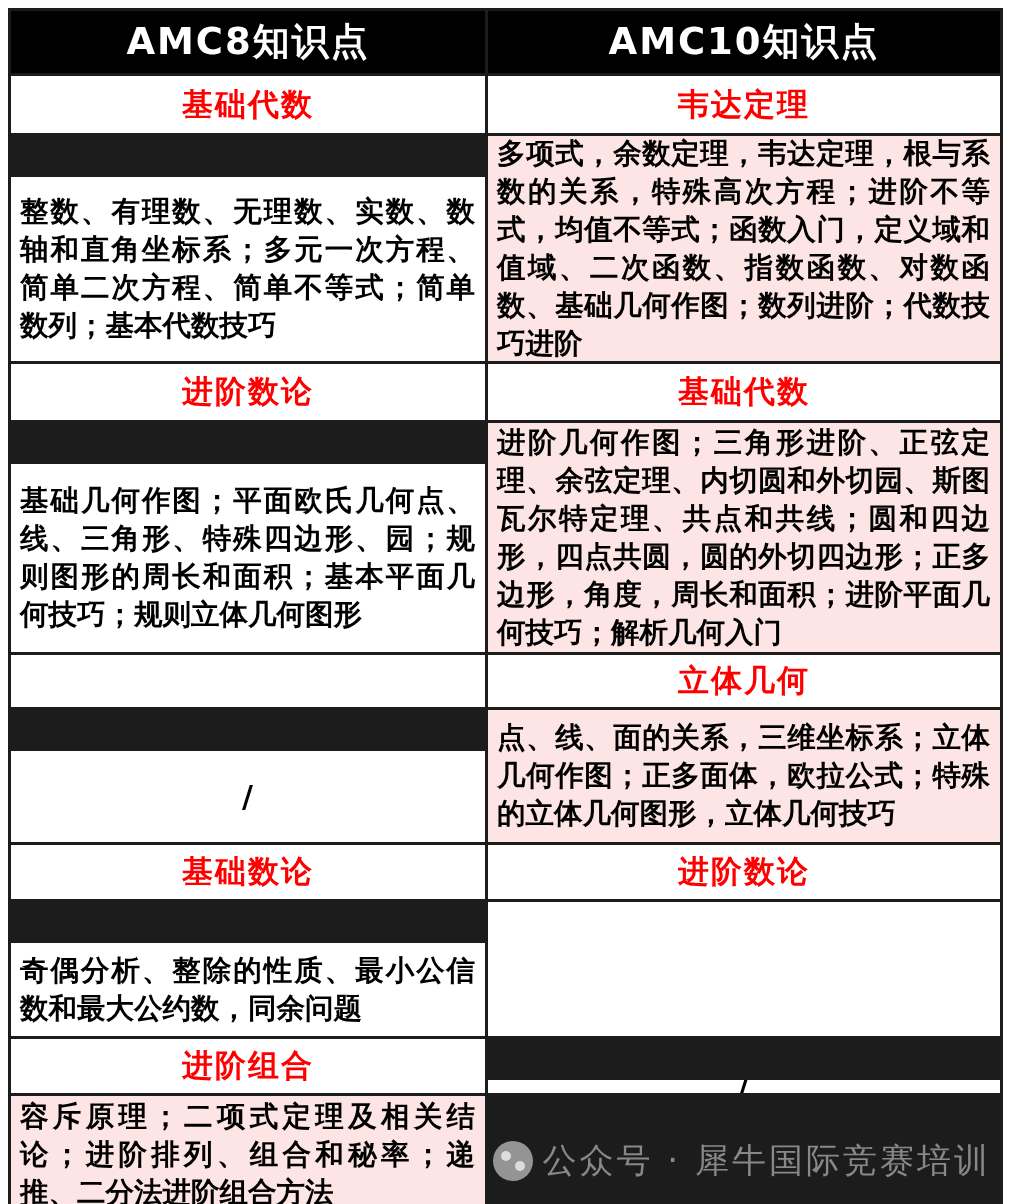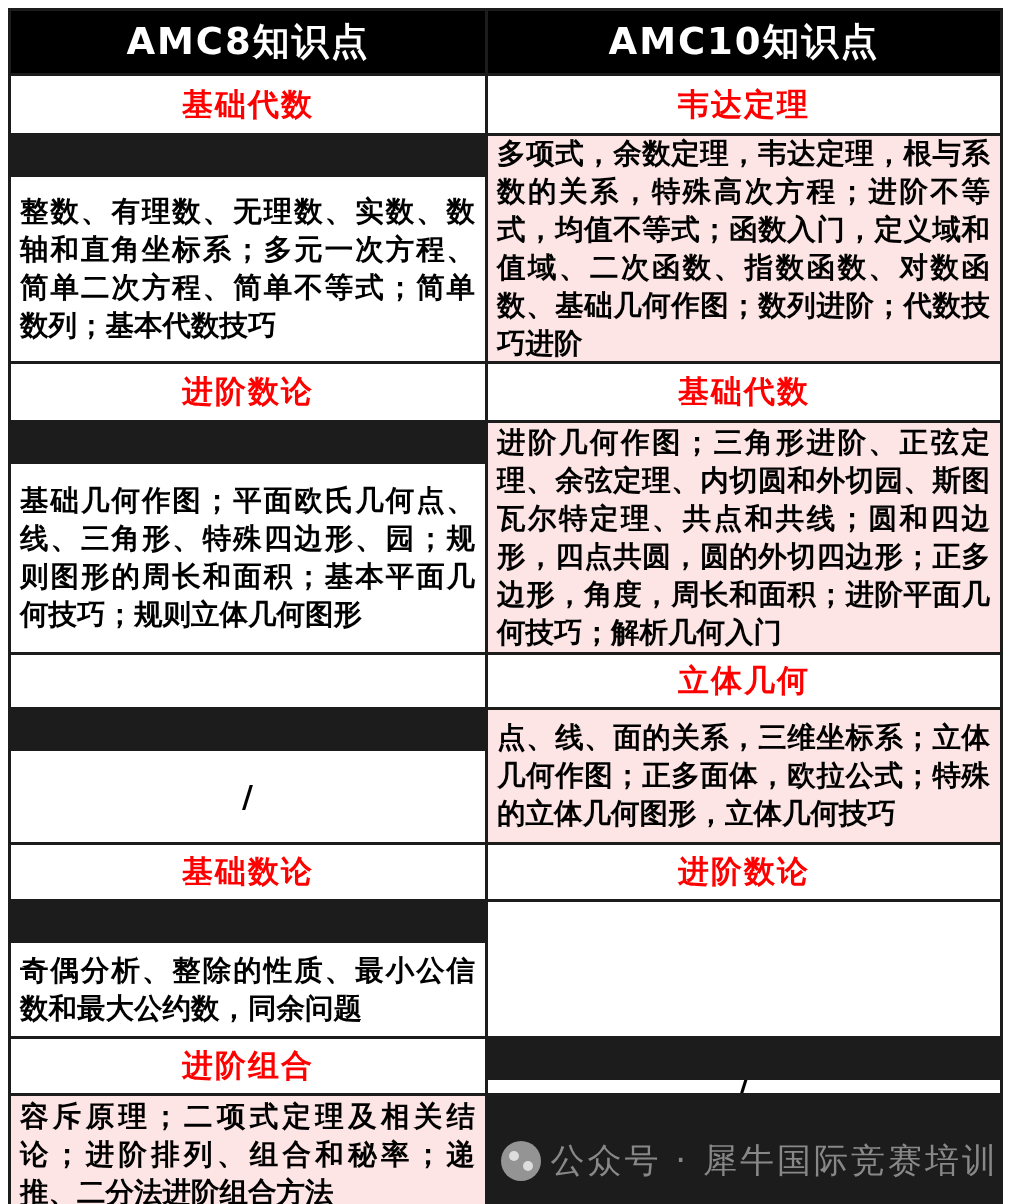--- a/index.html
+++ b/index.html
@@ -37,21 +37,21 @@
     font-size: 28.5px; line-height: 38px;
     padding: 4px 10px 4px 9px;
     text-align: justify;
   }
   .body .txt { width: 100%; }
   .blue { background: #ffffff; margin-top: 41px; }
   .pink { background: #fce5e4; }
   .slash { justify-content: center; text-align: center; font-size: 30px; }
   .slash .txt { width: auto; }
   .watermark {
-    position: absolute; top: 1138px; right: 12px;
+    position: absolute; top: 1138px; right: 20px;
     display: flex; align-items: center; gap: 10px;
     color: #9b9b9b; opacity: 0.85;
     font-size: 34px; letter-spacing: 3px;
     pointer-events: none; white-space: nowrap;
   }
   .wm-circle {
     width: 40px; height: 40px; border-radius: 50%;
     background: #a9a9a9; position: relative; flex: 0 0 auto;
   }
   .wm-circle::before, .wm-circle::after {

